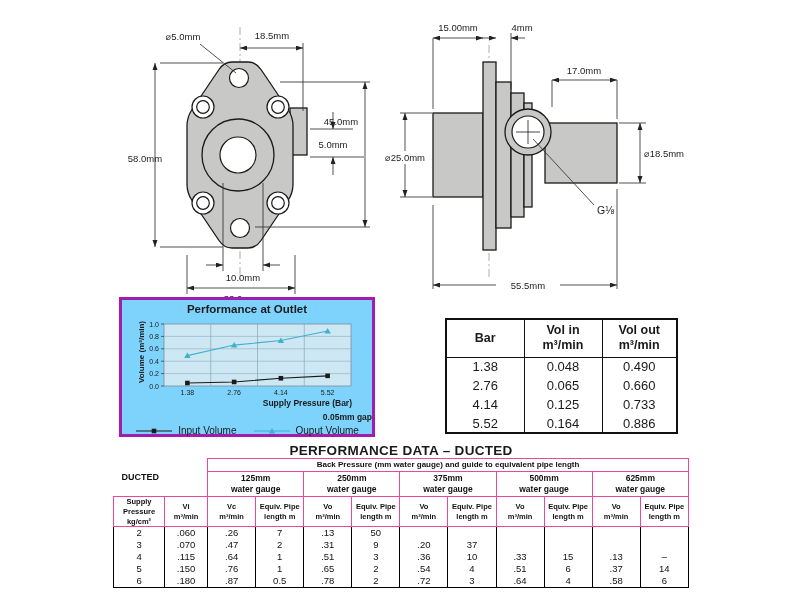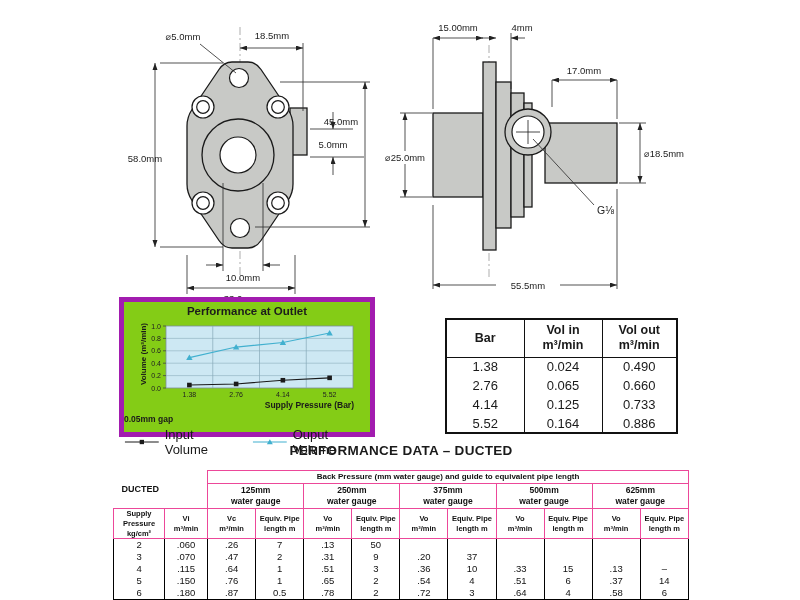--- a/index.html
+++ b/index.html
@@ -10,46 +10,46 @@
   
   svg text.dim-t{font-family:"Liberation Sans","DejaVu Sans",sans-serif;font-size:9.5px;fill:#222;}
   svg text.dim-big{font-family:"Liberation Sans","DejaVu Sans",sans-serif;font-size:10.5px;fill:#222;}
   .shape{fill:#c8c9c6;stroke:#1a1a1a;stroke-width:1.3;}
   .hole{fill:#ffffff;stroke:#1a1a1a;stroke-width:1.2;}
   .oline{fill:none;stroke:#1a1a1a;stroke-width:1.3;}
   .dim{stroke:#333;stroke-width:0.85;fill:none;}
   .cl{stroke:#8a8a8a;stroke-width:0.7;}
 
   
-  #chart{position:absolute;left:119px;top:297px;width:256px;height:140px;background:#84cc16;
-         border:5px solid #a21caf;}
+  #chart{position:absolute;left:119px;top:297px;width:256px;height:140px;background:#7dd3fc;
+         border:3px solid #a21caf;}
   #chart .c-title{position:absolute;left:0;top:3px;width:100%;text-align:center;
                   font-size:11.5px;font-weight:bold;color:#1c1c1c;}
   #chart .c-ylab{position:absolute;left:-25px;top:46px;width:92px;height:12px;text-align:center;
                  font-size:8px;font-weight:bold;transform:rotate(-90deg);}
   #chart .c-xlab{position:absolute;left:40px;top:98px;width:190px;text-align:right;
                  font-size:8.5px;font-weight:bold;}
-  #chart .c-sub{position:absolute;left:0;top:112px;width:100%;text-align:left;
+  #chart .c-sub{position:absolute;left:0;top:112px;width:100%;text-align:right;
                 font-size:8.5px;font-weight:bold;}
   #chart .c-legend{position:absolute;left:0;top:125px;width:100%;display:flex;
-                   justify-content:center;gap:16px;align-items:flex-end;font-size:13px;}
+                   justify-content:center;gap:16px;align-items:flex-end;font-size:10px;}
   #chart .c-legend .leg-entry{display:flex;align-items:center;gap:5px;}
 
   
   #flowtbl{position:absolute;left:445px;top:318px;}
   table.flow{border-collapse:collapse;width:231px;border:2px solid #111;table-layout:fixed;}
   table.flow th{border:1px solid #111;font-size:12.5px;font-weight:bold;white-space:pre-line;
                 height:38px;line-height:1.2;text-align:center;vertical-align:middle;padding:0;}
   table.flow td{border-left:1px solid #111;border-right:1px solid #111;font-size:13px;
                 height:19px;text-align:center;vertical-align:middle;padding:0;}
 
   
   #ducted{position:absolute;left:110px;top:443px;width:582px;}
   #ducted .d-title{width:100%;text-align:center;font-size:13.5px;font-weight:bold;
-                   letter-spacing:0.3px;margin-bottom:12px;}
+                   letter-spacing:0.3px;margin-bottom:0;}
   table.ducted{border-collapse:collapse;table-layout:fixed;width:576px;margin-left:3px;}
   table.ducted td{padding:0;text-align:center;vertical-align:middle;color:#111;}
   table.ducted td.hb{border:1px solid #ec4899;font-weight:bold;margin-top:24px;}
   table.ducted td.rA{font-size:8px;height:12px;line-height:12px;}
   table.ducted td.rB{font-size:8.5px;height:25px;line-height:1.25;white-space:pre-line;}
   table.ducted td.rC{font-size:7.5px;height:28px;line-height:1.3;white-space:pre-line;}
   table.ducted td.nob{border:none;text-align:left;font-weight:bold;font-size:9px;
                       padding-left:8px;vertical-align:middle;}
   table.ducted tbody td{border-left:1px solid #000;border-right:1px solid #000;
                         font-size:9.5px;height:12px;line-height:12px;}
@@ -254,21 +254,21 @@
           <th>Bar</th>
           <th>Vol in
 m³/min</th>
           <th>Vol out
 m³/min</th>
         </tr>
       </thead>
       <tbody id="flow-body">
           <tr>
             <td>1.38</td>
-            <td>0.024</td>
+            <td>0.048</td>
             <td>0.490</td>
           </tr>
           <tr>
             <td>2.76</td>
             <td>0.065</td>
             <td>0.660</td>
           </tr>
           <tr>
             <td>4.14</td>
             <td>0.125</td>

